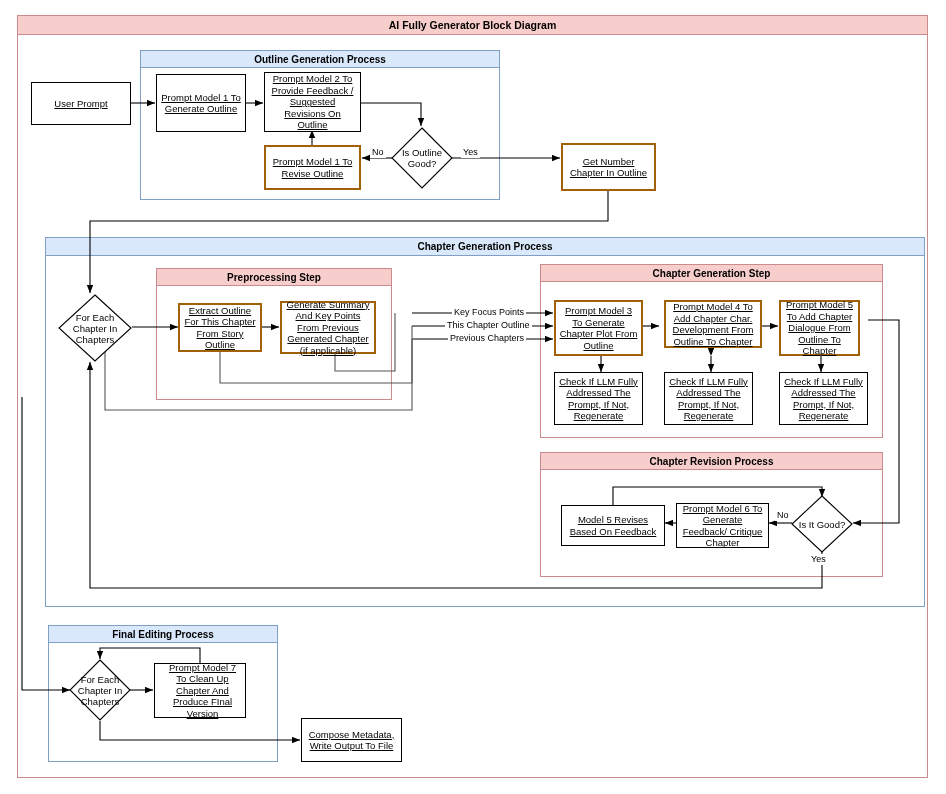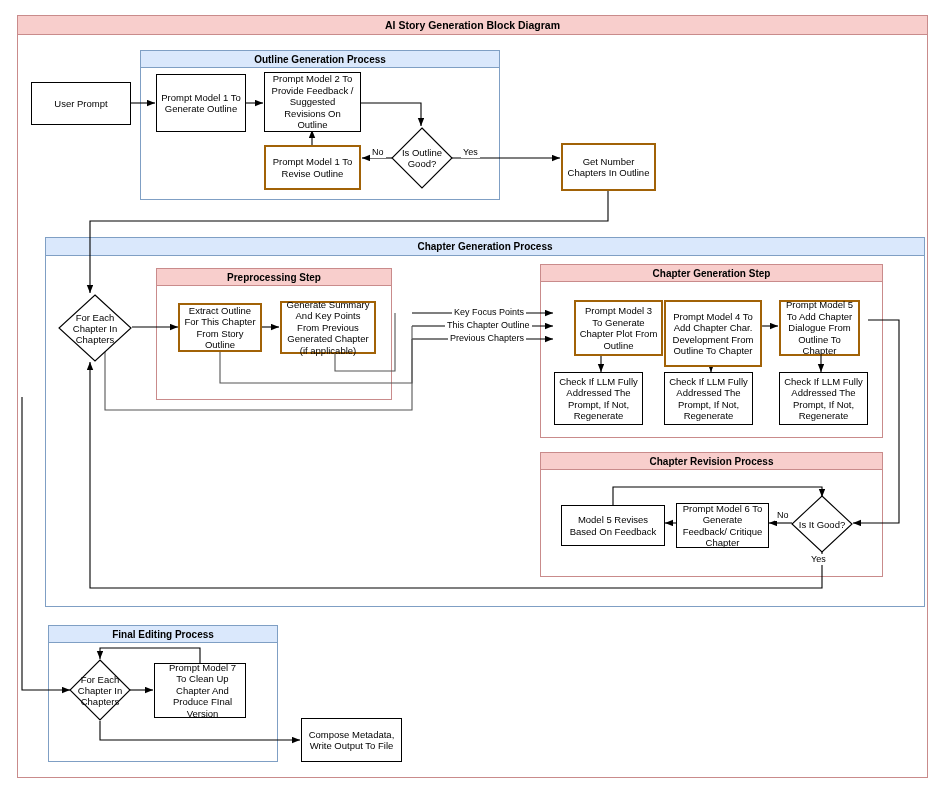--- a/index.html
+++ b/index.html
@@ -9,36 +9,36 @@
   .grp{position:absolute;box-sizing:border-box;}
   .grp-title{position:absolute;left:0;top:0;width:100%;box-sizing:border-box;
     text-align:center;font-weight:bold;font-size:10px;color:#000;
     display:flex;align-items:center;justify-content:center;}
   .grp-red{border:1px solid #c98b8b;background:transparent;}
   .grp-red > .grp-title{background:#f8cecc;border-bottom:1px solid #c98b8b;}
   .grp-blue{border:1px solid #7f9fc4;background:transparent;}
   .grp-blue > .grp-title{background:#dae8fc;border-bottom:1px solid #7f9fc4;}
   .node{position:absolute;box-sizing:border-box;border:1px solid #000;background:#ffffff;
     display:flex;align-items:center;justify-content:center;text-align:center;
-    font-size:9.5px;line-height:11.5px;color:#000;padding:1px 3px;}
+    font-size:9.5px;line-height:11.5px;color:#000;padding:1px 3px;text-decoration:underline;}
   .node.soft{border:2px solid #a16207;}
   .diamond{position:absolute;display:flex;align-items:center;justify-content:flex-end;}
   .diamond .dlabel{position:relative;z-index:2;text-align:center;font-size:9.5px;
     line-height:11px;color:#000;width:120%;}
   .edgelabel{position:absolute;font-size:9px;color:#000;background:#fff;
     padding:0 2px;white-space:nowrap;line-height:11px;}
   .title-main{font-size:10.5px;}
 </style>
 </head>
 <body>
 
 <div id="canvas">
 
   <div class="grp grp-red" style="left:17px;top:15px;width:911px;height:763px;">
-    <div class="grp-title title-main" style="height:19px;">AI Story Generation Block Diagram</div>
+    <div class="grp-title title-main" style="height:19px;">AI Fully Generator Block Diagram</div>
   </div>
 
   <div class="grp grp-blue" style="left:140px;top:50px;width:360px;height:150px;">
     <div class="grp-title" style="height:17px;">Outline Generation Process</div>
   </div>
 
   <div class="grp grp-blue" style="left:45px;top:237px;width:880px;height:370px;">
     <div class="grp-title" style="height:18px;">Chapter Generation Process</div>
   </div>
 
@@ -148,43 +148,43 @@
   </div>
 
   <div class="diamond" style="left:391px;top:127px;width:62px;height:62px;">
     <svg width="62" height="62" style="position:absolute;left:0;top:0;">
       <polygon points="31,1 61,31 31,61 1,31" fill="#ffffff" stroke="#000" stroke-width="1.1"></polygon>
     </svg>
     <span class="dlabel">Is Outline Good?</span>
   </div>
 
   <div class="node soft" style="left:561px;top:143px;width:95px;height:48px;">
-    <span>Get Number Chapters In Outline</span>
+    <span>Get Number Chapter In Outline</span>
   </div>
 
   <div class="diamond" style="left:58px;top:294px;width:74px;height:68px;">
     <svg width="74" height="68" style="position:absolute;left:0;top:0;">
       <polygon points="37,1 73,34 37,67 1,34" fill="#ffffff" stroke="#000" stroke-width="1.1"></polygon>
     </svg>
     <span class="dlabel">For Each Chapter In Chapters</span>
   </div>
 
   <div class="node soft" style="left:280px;top:301px;width:96px;height:53px;">
     <span>Generate Summary And Key Points From Previous Generated Chapter (if applicable)</span>
   </div>
 
   <div class="node soft" style="left:178px;top:303px;width:84px;height:49px;">
     <span>Extract Outline For This Chapter From Story Outline</span>
   </div>
 
-  <div class="node soft" style="left:554px;top:300px;width:89px;height:56px;margin-left:20px;">
+  <div class="node soft" style="left:554px;top:300px;width:89px;height:56px;">
     <span>Prompt Model 3 To Generate Chapter Plot From Outline</span>
   </div>
 
-  <div class="node soft" style="left:664px;top:300px;width:98px;height:67px;">
+  <div class="node soft" style="left:664px;top:300px;width:98px;height:48px;">
     <span>Prompt Model 4 To Add Chapter Char. Development From Outline To Chapter</span>
   </div>
 
   <div class="node soft" style="left:779px;top:300px;width:81px;height:56px;">
     <span>Prompt Model 5 To Add Chapter Dialogue From Outline To Chapter</span>
   </div>
 
   <div class="node" style="left:554px;top:372px;width:89px;height:53px;">
     <span>Check If LLM Fully Addressed The Prompt, If Not, Regenerate</span>
   </div>

